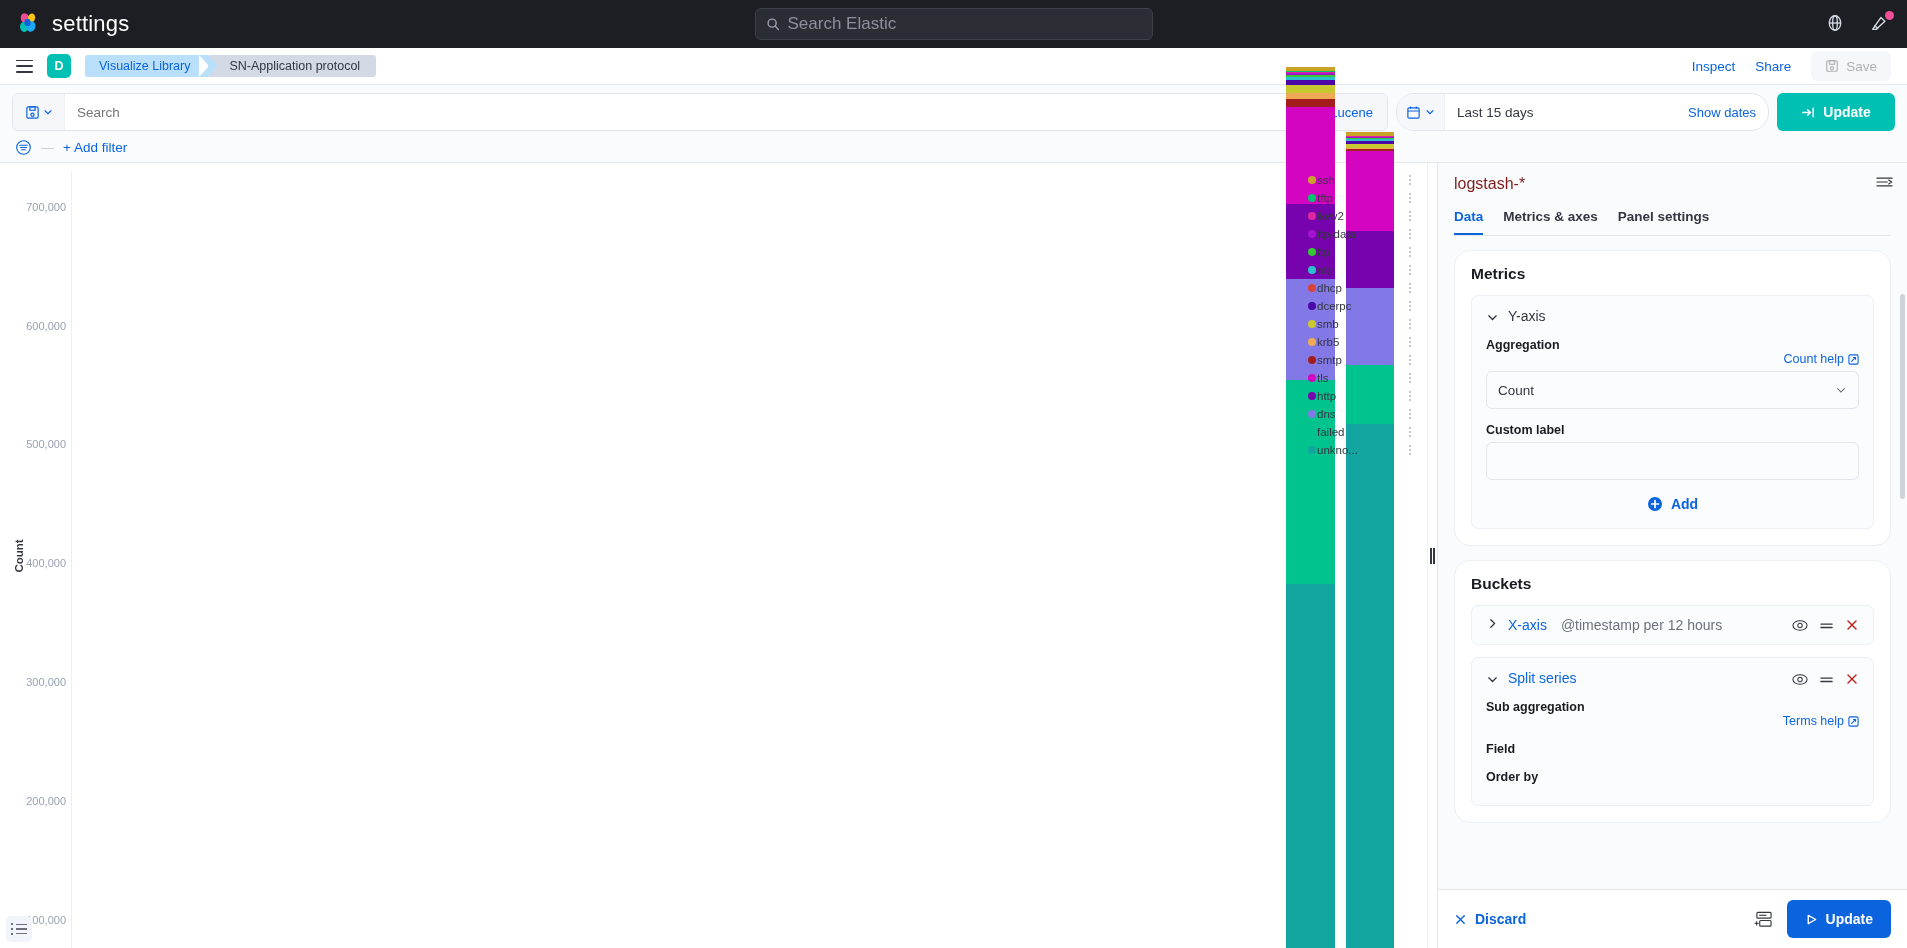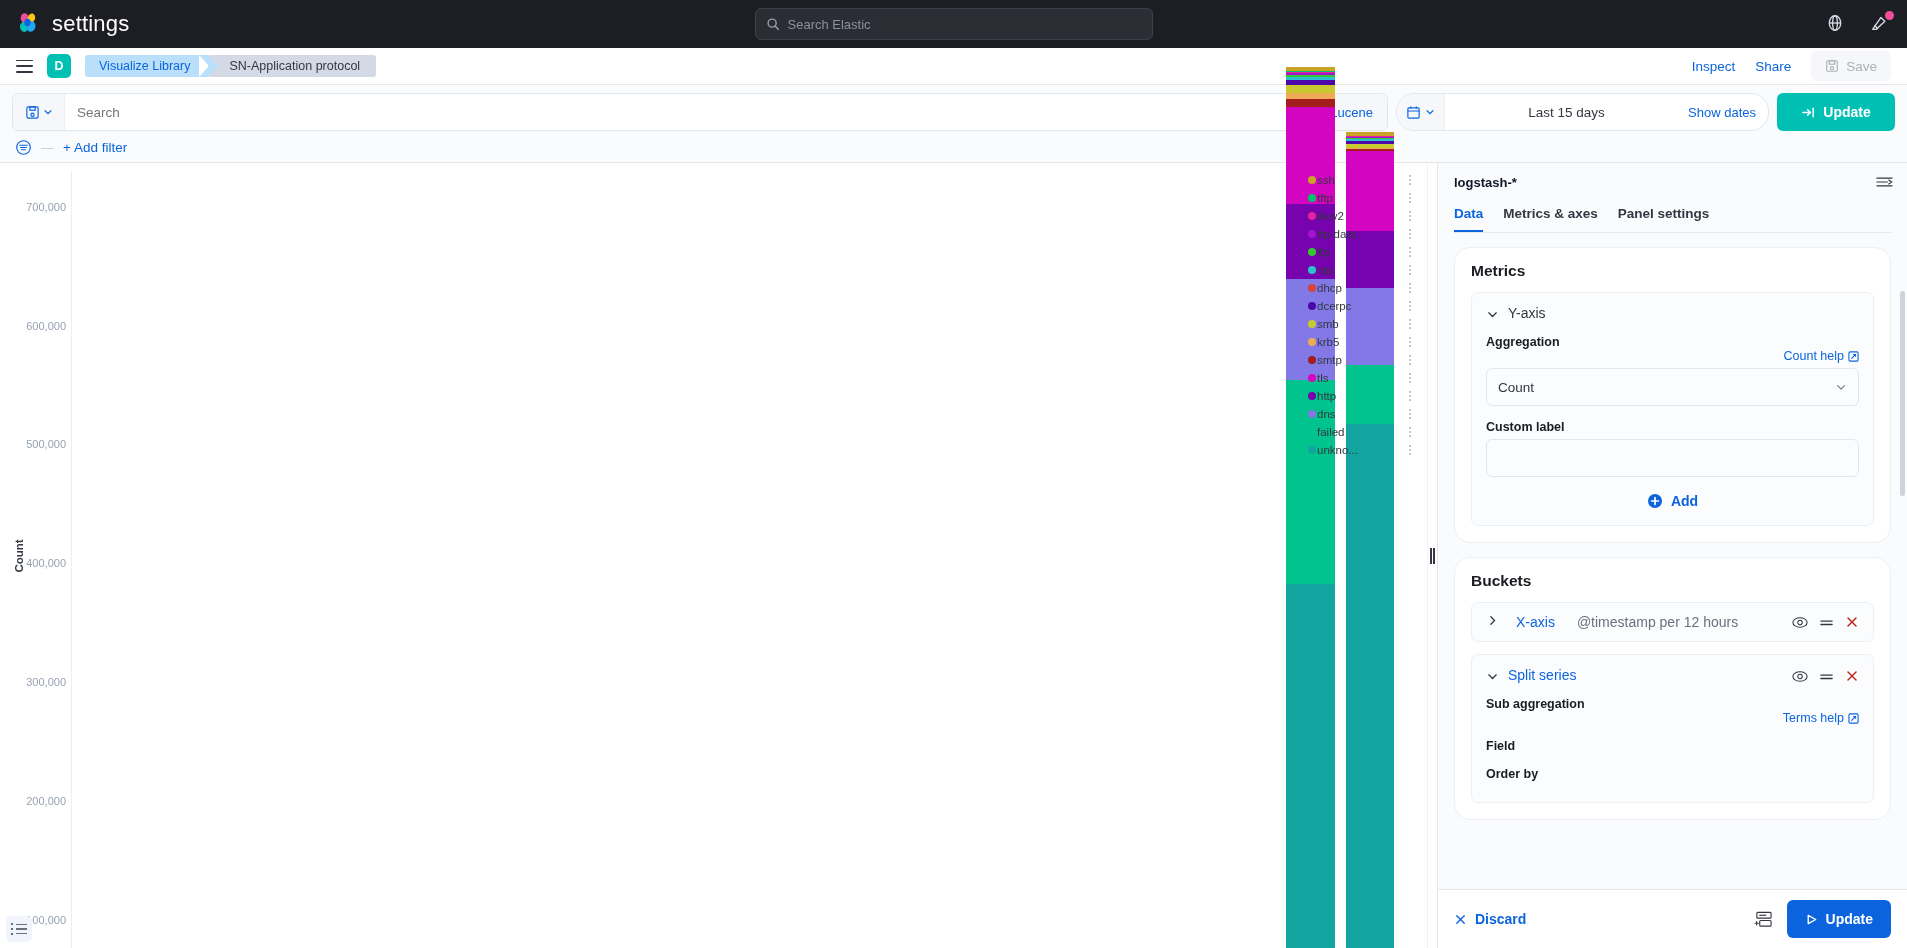--- a/index.html
+++ b/index.html
@@ -23,21 +23,21 @@
   .search-wrap {
     position: absolute; left: 50%; transform: translateX(-50%);
     width: 398px; height: 32px;
   }
   .search-box {
     width: 100%; height: 32px; background: #2b2d35; border: 1px solid #3c4049;
     border-radius: 6px; display: flex; align-items: center; padding: 0 10px; gap: 8px;
   }
   .search-box input {
     background: transparent; border: none; outline: none; color: #ec4899;
-    font-size: 13px; font-family: "Liberation Sans", sans-serif; width: 100%;
+    font-size: 17px; font-family: "Liberation Sans", sans-serif; width: 100%;
   }
   .search-box input::placeholder { color: #8a909c; }
   .topbar-right { margin-left: auto; display: flex; align-items: center; gap: 22px; }
   .ticon { width: 22px; height: 22px; position: relative; cursor: pointer; }
   .badge-dot {
     position: absolute; top: -2px; right: -3px; width: 9px; height: 9px;
     border-radius: 50%; background: #f04e98;
   }
 
   
@@ -97,21 +97,21 @@
     flex: 1; border: none; outline: none; padding: 0 12px; font-size: 13.5px;
     color: #343741; font-family: "Liberation Sans", sans-serif; background: transparent;
   }
   .qlang {
     padding: 0 14px; height: 100%; display: flex; align-items: center;
     background: #f5f7fa; color: #0b64dd; font-size: 13px; cursor: pointer;
     border-left: 1px solid #eceff4;
   }
   .date-group {
     width: 373px; height: 38px; display: flex; align-items: center;
-    border: 1px solid #e3e6ed; border-radius: 18px; background: #fff; overflow: hidden; text-align: center;
+    border: 1px solid #e3e6ed; border-radius: 18px; background: #fff; overflow: hidden;
   }
   .date-cal {
     width: 48px; height: 100%; background: #f5f7fa; border-right: 1px solid #eceff4;
     display: flex; align-items: center; justify-content: center; gap: 4px; cursor: pointer;
   }
   .date-text { flex: 1; padding: 0 12px; font-size: 13.5px; color: #343741; cursor: pointer; }
   .date-show { padding-right: 12px; font-size: 13px; color: #0b64dd; cursor: pointer; }
   .updatebtn {
     height: 38px; min-width: 118px; background: #00BFB3; color: #fff; border: none;
     border-radius: 6px; font-size: 14px; font-weight: bold; display: flex;
@@ -169,21 +169,21 @@
     justify-content: center; cursor: col-resize; border-left: 1px solid #f0f1f3;
   }
   .drag-handle i { width: 1.5px; height: 16px; background: #343741; display:block; margin: 0 .7px; }
 
   
   .side-panel {
     width: 470px; flex: none; background: #fafbfd; border-left: 1px solid #e5e7eb;
     display: flex; flex-direction: column; min-height: 0;
   }
   .sp-head { padding: 12px 16px 0 16px; background: #fafbfd; flex: none; position: relative; }
-  .sp-title { font-size: 13px; font-weight: bold; color: #0f172a; }
+  .sp-title { font-size: 16px; font-weight: normal; color: #7f1d1d; }
   .sp-collapse { position: absolute; right: 14px; top: 12px; cursor: pointer; }
   .sp-tabs { display: flex; gap: 20px; margin-top: 12px; border-bottom: 1px solid #e5e7eb; }
   .sp-tab {
     font-size: 13.5px; color: #343741; padding: 4px 0 9px 0; cursor: pointer;
     border-bottom: 2px solid transparent; font-weight: bold;
   }
   .sp-tab.active { color: #0b64dd; border-bottom-color: #0b64dd; }
   .sp-scroll { flex: 1; overflow-y: auto; padding: 14px 16px 14px 16px; position: relative; }
   .card {
     background: #fff; border: 1px solid #eceff4; border-radius: 16px;
@@ -211,21 +211,21 @@
     width: 100%; height: 38px; background: #fbfcfe; border: 1px solid #e3e6ed;
     border-radius: 6px; padding: 0 11px; font-size: 13.5px; color: #343741;
     outline: none; font-family: "Liberation Sans", sans-serif;
   }
   .addrow {
     display: flex; align-items: center; justify-content: center; gap: 8px;
     margin-top: 16px; color: #0b64dd; font-size: 14px; font-weight: bold; cursor: pointer;
   }
   .bucket-row {
     background: #fbfcfe; border: 1px solid #eceff4; border-radius: 7px;
-    padding: 11px 14px; margin-bottom: 12px; display: flex; gap: 17px;
+    padding: 11px 14px; margin-bottom: 12px; display: flex; gap: 9px;
   }
   .bk-title { font-size: 14px; color: #0b64dd; }
   .bk-sub { font-size: 14px; color: #6a717d; margin-left: 5px; }
   .bucket-open {
     background: #fbfcfe; border: 1px solid #eceff4; border-radius: 7px;
     padding: 12px 14px 16px 14px;
   }
   .sp-foot {
     flex: none; border-top: 1px solid #e5e7eb; background: #fff;
     padding: 10px 16px; display: flex; align-items: center; gap: 14px;

